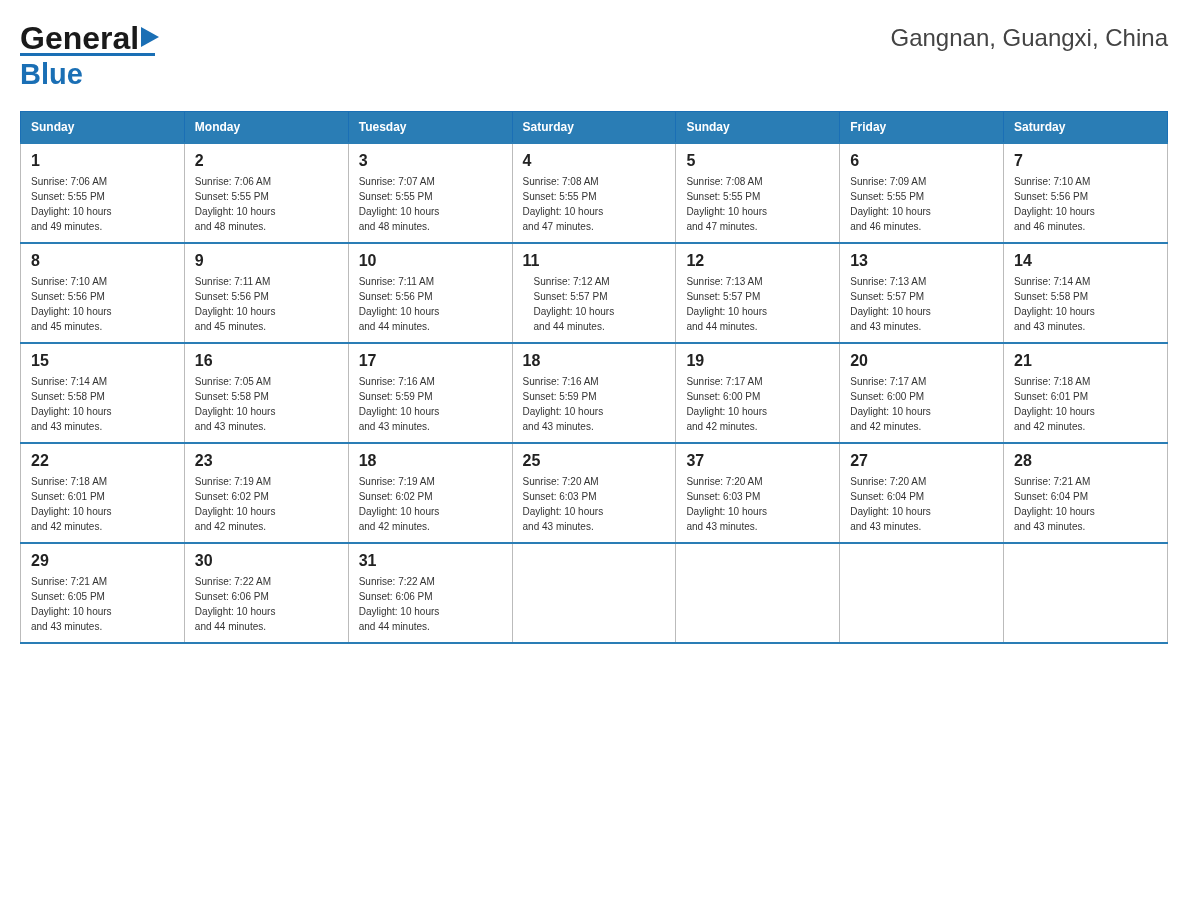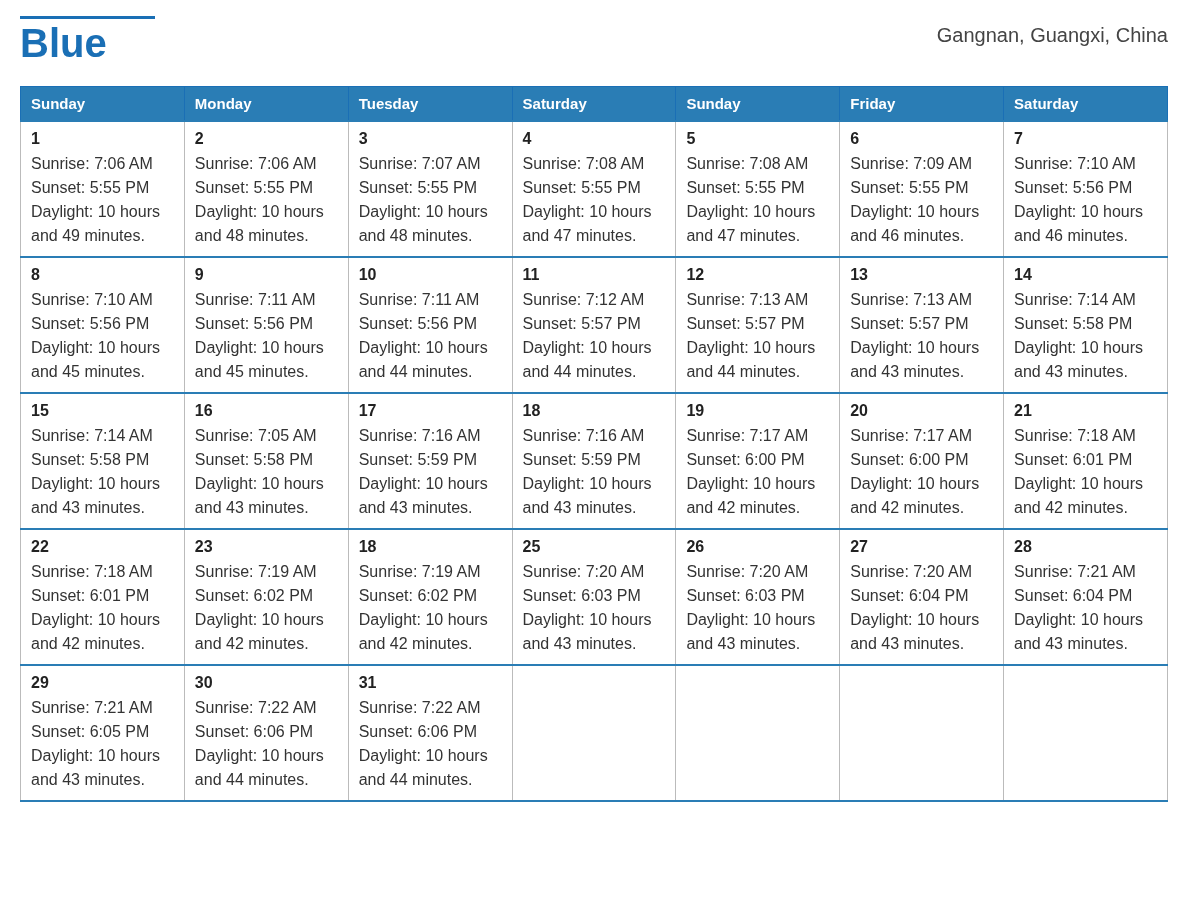--- a/index.html
+++ b/index.html
@@ -24,34 +24,34 @@
     .title-block {
       text-align: right;
     }
     .title-block h1 {
       font-size: 52px;
       font-weight: bold;
       color: #1a1a1a;
       line-height: 1.1;
     }
     .title-block h2 {
-      font-size: 20px;
+      font-size: 24px;
       font-weight: normal;
       color: #444;
       margin-top: 4px;
     }
     .calendar {
       width: 100%;
       border-collapse: collapse;
       border: 1px solid #aaa;
     }
     .calendar th {
       background: #2a7db5;
       color: #fff;
-      font-size: 15px;
+      font-size: 12px;
       font-weight: bold;
       padding: 8px 10px;
       text-align: left;
       border: 1px solid #1a6fb5;
     }
     .calendar td {
       vertical-align: top;
       padding: 8px 10px;
       border: 1px solid #bbb;
       width: 14.28%;
@@ -60,41 +60,47 @@
       color: #222;
       background: #fff;
     }
     .calendar td .day-num {
       font-size: 16px;
       font-weight: bold;
       display: block;
       margin-bottom: 4px;
     }
     .calendar td .day-info {
-      font-size: 16px;
+      font-size: 10px;
       line-height: 1.5;
       color: #333;
     }
     .calendar tr {
       border-bottom: 2px solid #2a7db5;
     }
     .calendar td.empty {
       background: #fff;
     }
   </style>
 </head>
 <body>
 
 <div class="header">
   <div class="logo">
+    <div style="display:flex; align-items:center;">
+      <span style="font-size:32px; font-weight:bold; color:#1a1a1a; font-family:Arial,sans-serif;">General</span>
+      <svg width="22" height="28" viewBox="0 0 22 28" style="margin-left:2px; margin-top:-4px;">
+        <polygon points="0,4 18,14 0,24" fill="#1a6fb5"></polygon>
+      </svg>
+    </div>
     <div style="display:flex; align-items:center; margin-top:-4px;">
       <div style="width:135px; height:3px; background:#1a6fb5;"></div>
     </div>
     <div style="margin-top:2px;">
-      <span style="font-size:40px; font-weight:bold; color:#1a6fb5; font-family:Arial,sans-serif;">Blue</span>
+      <span style="font-size:29px; font-weight:bold; color:#1a6fb5; font-family:Arial,sans-serif;">Blue</span>
     </div>
   </div>
   <div class="title-block">
     <h2>Gangnan, Guangxi, China</h2>
   </div>
 </div>
 
 <table class="calendar">
   <thead>
     <tr>
@@ -176,21 +182,21 @@
         </td>
         <td>
           <span class="day-num">10</span>
           <div class="day-info" style="white-space: pre-line;">Sunrise: 7:11 AM
 Sunset: 5:56 PM
 Daylight: 10 hours
 and 44 minutes.</div>
         </td>
         <td>
           <span class="day-num">11</span>
-          <div class="day-info" style="white-space: pre-line;">Sunrise: 7:12 AM
+          <div class="day-info" style="white-space: pre-line; margin-left: 11px;">Sunrise: 7:12 AM
 Sunset: 5:57 PM
 Daylight: 10 hours
 and 44 minutes.</div>
         </td>
         <td>
           <span class="day-num">12</span>
           <div class="day-info" style="white-space: pre-line;">Sunrise: 7:13 AM
 Sunset: 5:57 PM
 Daylight: 10 hours
 and 44 minutes.</div>
@@ -284,21 +290,21 @@
 and 42 minutes.</div>
         </td>
         <td>
           <span class="day-num">25</span>
           <div class="day-info" style="white-space: pre-line;">Sunrise: 7:20 AM
 Sunset: 6:03 PM
 Daylight: 10 hours
 and 43 minutes.</div>
         </td>
         <td>
-          <span class="day-num">26</span>
+          <span class="day-num">37</span>
           <div class="day-info" style="white-space: pre-line;">Sunrise: 7:20 AM
 Sunset: 6:03 PM
 Daylight: 10 hours
 and 43 minutes.</div>
         </td>
         <td>
           <span class="day-num">27</span>
           <div class="day-info" style="white-space: pre-line;">Sunrise: 7:20 AM
 Sunset: 6:04 PM
 Daylight: 10 hours

